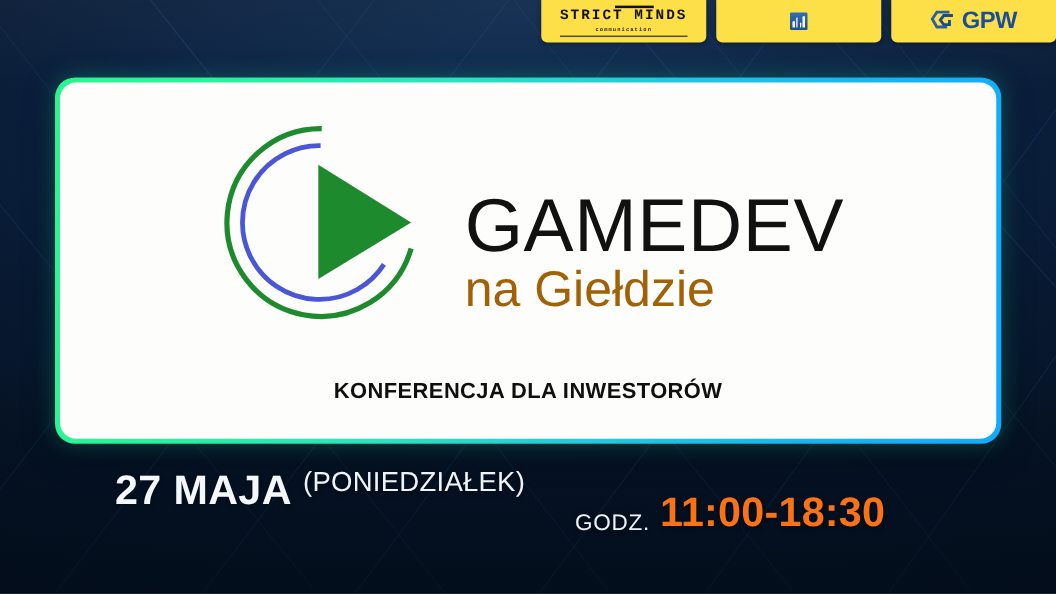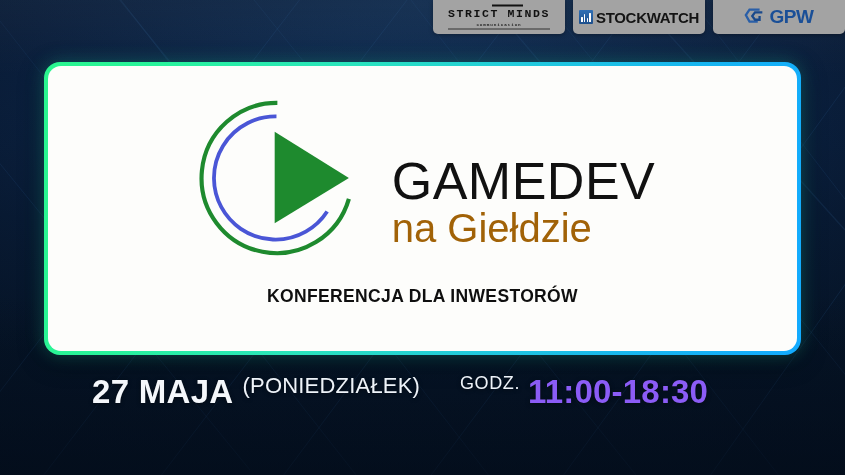--- a/index.html
+++ b/index.html
@@ -32,21 +32,21 @@
   }
 
   
   #sponsor-strip {
     position:absolute; top:0; left:433px;
     width:412px; height:34px;
     display:flex; gap:8px;
     z-index:6;
   }
   .sponsor-card {
-    background:#a3a3a3;
+    background:#fde047;
     border-radius:0 0 5px 5px;
     display:flex; align-items:center; justify-content:center;
     box-shadow:0 1px 4px rgba(0,0,0,.35);
     flex:1 1 0;
     height:34px;
     overflow:hidden;
   }
 
   
   .sm-wrap { text-align:center; line-height:1; transform:translateY(-0.5px); }
@@ -111,31 +111,31 @@
 
   
   #logo-row {
     display:flex; align-items:center;
     margin-top:26px;
     gap:20px;
   }
   #logo-mark { width:182px; height:172px; flex:none; }
   #logo-words { display:flex; flex-direction:column; line-height:.98; }
   #logo-line1 {
-    font-size:52px; font-weight:400; letter-spacing:.5px;
+    font-size:60px; font-weight:400; letter-spacing:.5px;
     color:#111; white-space:nowrap;margin-top:48px;
   }
   #logo-line2 {
     font-size:40px; font-weight:400; letter-spacing:0px;
     color:#a16207; white-space:nowrap; margin-top:2px;
   }
 
   
   #subtitle {
-    margin-top:20px; text-align:center;
+    margin-top:36px; text-align:center;
     color:#0f0f0f;
     font-size:17.5px; font-weight:700; letter-spacing:.35px;
     line-height:1.42;
   }
 
   
   #footer {
     position:absolute;
     left:0; right:0; top:373px;
     height:56px;
@@ -151,29 +151,29 @@
     letter-spacing:.3px;
     text-shadow:0 1px 4px rgba(0,0,0,.45);
   }
   #date-day {
     font-size:22px; font-weight:400; color:#eef3f9;
     letter-spacing:.2px;
     text-shadow:0 1px 4px rgba(0,0,0,.45);
   }
   #time-block {
     position:absolute; left:460px; top:0; height:56px;
-    display:flex; align-items:flex-start; gap:8px;
+    display:flex; align-items:flex-end; gap:8px;
   }
   #time-label {
     font-size:18px; font-weight:400; color:#eef3f9;
     letter-spacing:.6px;
     text-shadow:0 1px 4px rgba(0,0,0,.45);
   }
   #time-value {
-    font-size:33px; font-weight:700; color:#8b5cf6;
+    font-size:33px; font-weight:700; color:#f97316;
     letter-spacing:.2px;
     text-shadow:0 1px 5px rgba(0,0,0,.45);
   }
 </style>
 </head>
 <body>
 
 <div id="bg-base"></div>
 
 <svg id="bg-lines" viewBox="0 0 845 475" preserveAspectRatio="none">
@@ -215,21 +215,20 @@
   </div>
 
   <div class="sponsor-card">
     <div class="sw-wrap">
       <span class="sw-icon">
         <i style="height:5px"></i>
           <i style="height:8px"></i>
           <i style="height:4px"></i>
           <i style="height:9px"></i>
       </span>
-      <span class="sw-text">STOCKWATCH</span>
     </div>
   </div>
 
   <div class="sponsor-card">
     <div class="gpw-wrap">
       <svg width="22" height="22" viewBox="0 0 48 48">
         <g fill="none" stroke="#2a5fa8" stroke-width="5" stroke-linejoin="miter">
           <path d="M34 8 L12 8 L4 20 L12 34 L30 34"></path>
         </g>
         <g fill="none" stroke="#1b4a8c" stroke-width="5" stroke-linejoin="miter">

